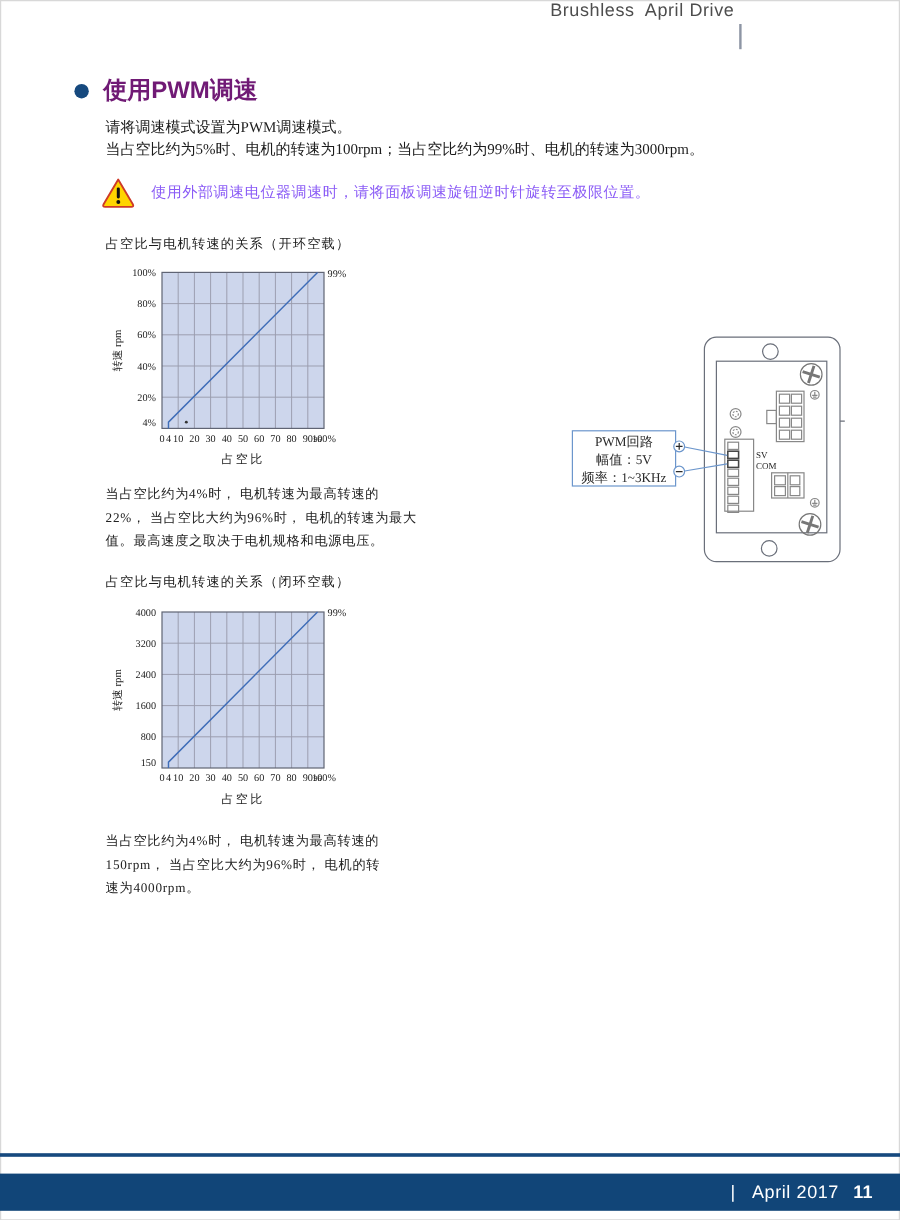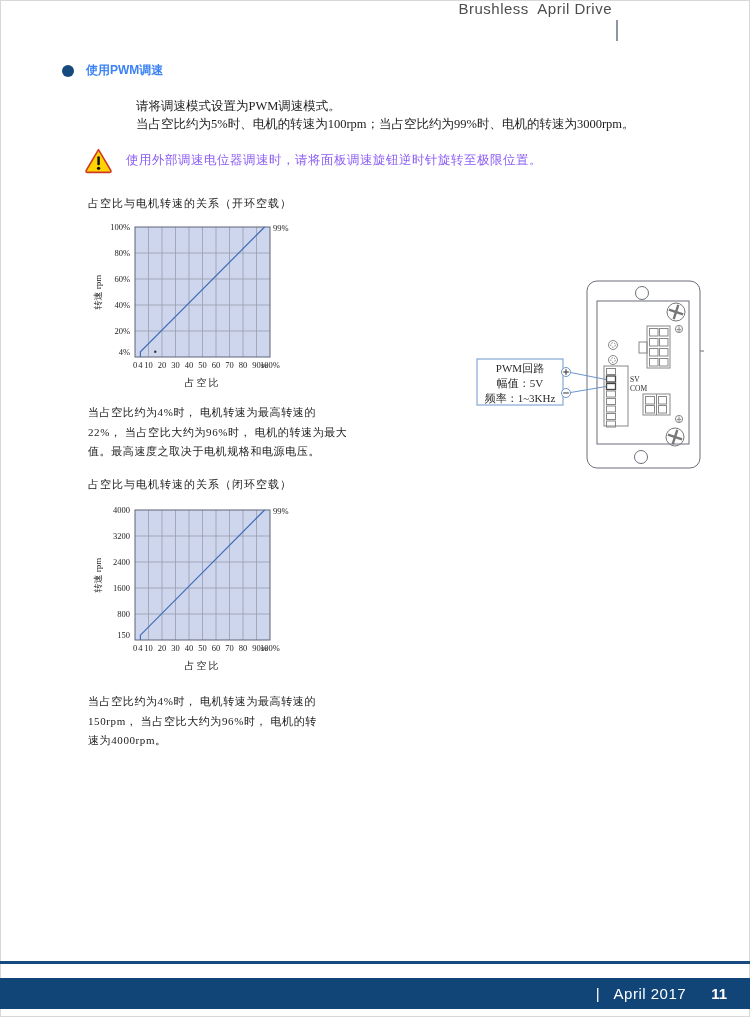--- a/index.html
+++ b/index.html
@@ -11,44 +11,44 @@
   .abs{position:absolute;}
   
   .hdr-title{
     left:0;top:21;width:612px;text-align:right;font-family:"Liberation Sans","DejaVu Sans",sans-serif;
     font-size:15px;color:#4d4d4d;letter-spacing:.5px;white-space:pre;
   }
   .hdr-bar{left:616px;top:20px;width:2px;height:21px;background:#8d95a4;}
   
   .sec{left:62px;top:62px;display:flex;align-items:center;gap:12px;}
   .bullet{width:12px;height:12px;border-radius:50%;background:var(--accent-navy,#16497E);}
-  .sec-title{font-family:"Liberation Sans","DejaVu Sans",sans-serif;font-weight:bold;font-size:12px;color:#3b82f6;}
-  
-  .body-text{font-size:12.5px;line-height:18px;color:#1c1c1c;margin-left:48px;}
+  .sec-title{font-family:"Liberation Sans","DejaVu Sans",sans-serif;font-weight:bold;font-size:20px;color:#701a75;}
+  
+  .body-text{font-size:12.5px;line-height:18px;color:#1c1c1c;}
   .intro{left:88px;top:97px;}
   .warn-wrap{left:84px;top:147px;display:flex;align-items:center;gap:13px;}
   .warn-text{font-size:12.5px;color:#8b5cf6;letter-spacing:.5px;}
   .chart-title{font-size:11px;letter-spacing:1px;color:#1c1c1c;}
   .note{width:278px;font-size:11px;line-height:19.5px;letter-spacing:.6px;}
   
   .chart-svg{overflow:visible;}
   
   .d-thin{stroke:#6a6f7a;fill:none;stroke-width:1;}
   .d-blue{stroke:var(--diagram-line,#6C96CC);fill:none;stroke-width:1;}
   .d-bluebox{stroke:var(--diagram-line,#6C96CC);fill:#fff;stroke-width:1;}
   .d-txt{font-family:"Liberation Serif","DejaVu Serif",serif;fill:#2a2a2a;}
   
   .foot-line{left:0;top:961px;width:750px;height:3px;background:var(--accent-navy,#16497E);}
   .foot-bar{
     left:0;top:978px;width:750px;height:31px;background:var(--footer-bar,#114578);
     display:flex;align-items:center;justify-content:flex-end;gap:0;
     font-family:"Liberation Sans","DejaVu Sans",sans-serif;color:#fff;font-size:15px;
   }
   .foot-bar .sep{margin-right:14px;font-weight:300;}
-  .foot-bar .date{margin-right:25px;letter-spacing:.5px;}
+  .foot-bar .date{margin-right:12px;letter-spacing:.5px;}
   .foot-bar .pg{margin-right:23px;font-weight:bold;}
 </style>
 </head>
 <body>
 
 <div class="page">
 
   <div class="abs hdr-title">Brushless  April Drive</div>
   <div class="abs hdr-bar"></div>
 

